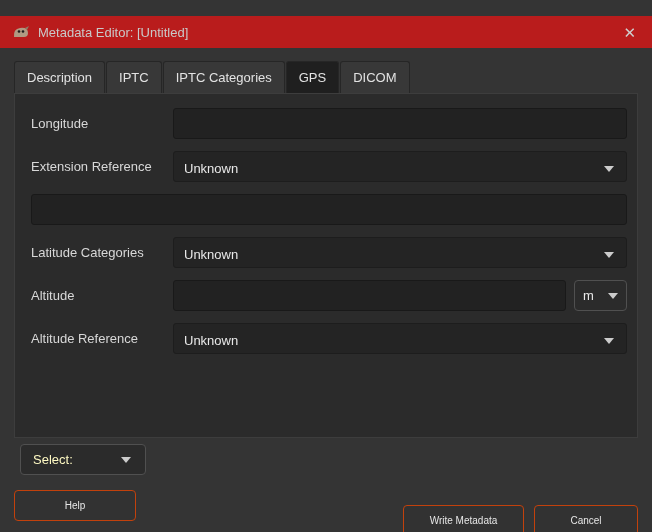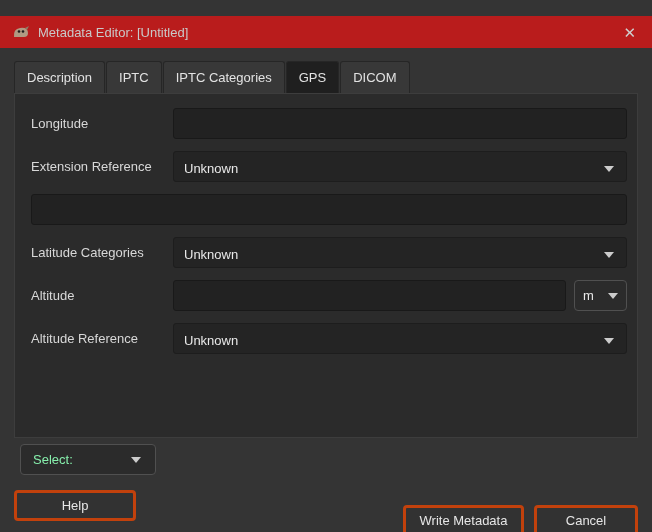--- a/index.html
+++ b/index.html
@@ -93,45 +93,45 @@
   .alt-wrap { flex: 1; display: flex; align-items: center; }
   .alt-wrap .txt { flex: 1; }
   .combo.unit {
     flex: 0 0 53px; width: 53px; margin-left: 8px;
     background: #2b2b2b; border: 1px solid #505050;
     border-radius: 4px; padding: 0 8px;
   }
   
   .select-row { margin: 6px 14px 0 20px; }
   .select-btn {
-    width: 136px; height: 31px;
+    width: 126px; height: 31px;
     background: #2b2b2b;
     border: 1px solid #505050;
     border-radius: 4px;
     display: flex; align-items: center; justify-content: space-between;
     padding: 0 14px 0 12px;
-    color: #86efac;
+    color: #fef9c3;
     font-family: "Liberation Sans", sans-serif;
     font-size: 13px;
     cursor: default;
   }
   
   .footer {
     margin-top: auto;
     display: flex; justify-content: space-between; align-items: center;
     padding: 0 14px 15px 14px;
   }
   .btn {
     height: 31px;
     background: #323232;
-    border: 3px solid #c2410c;
+    border: 1px solid #c2410c;
     border-radius: 4px;
     color: #e6e6e6;
     font-family: "Liberation Sans", sans-serif;
-    font-size: 13px;
+    font-size: 10px;
     cursor: default;
   }
   .btn.help { width: 122px; }
   .btn.write { width: 121px; }
   .btn.cancel { width: 104px; }
   .footer .right { display: flex; gap: 10px; margin-top: 30px; }
 </style>
 </head>
 <body>
 

